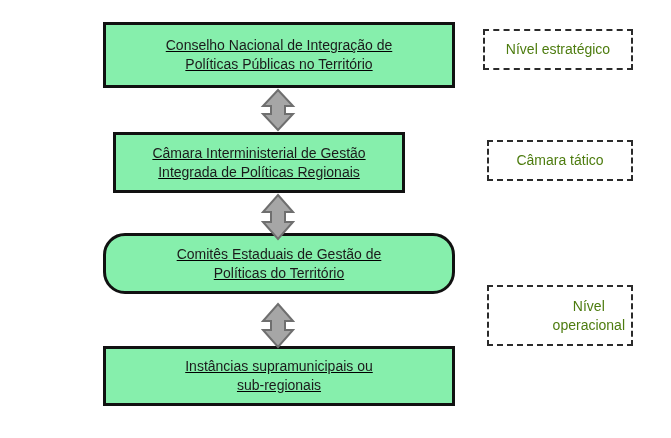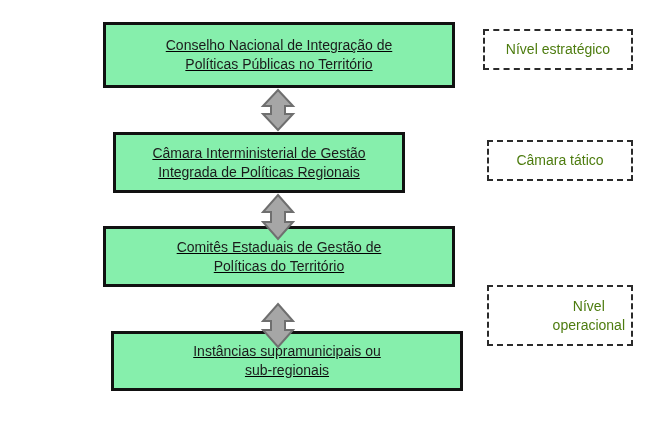--- a/index.html
+++ b/index.html
@@ -34,22 +34,22 @@
     font-size: 14px;
     line-height: 19px;
     color: #1b1b1b;
     white-space: pre-line;
     letter-spacing: 0px;
     padding: 0 8px;
   }
 
   #node-0 { left: 103px; top: 22px;  width: 352px; height: 66px; }
   #node-1 { left: 103px; top: 132px; width: 292px; height: 61px; margin-left: 10px; }
-  #node-2 { left: 103px; top: 226px; width: 352px; height: 61px; }
-  #node-3 { left: 103px; top: 331px; width: 352px; height: 60px; margin-left: 8px; }
+  #node-2 { left: 103px; top: 233px; width: 352px; height: 61px; border-radius: 22px; }
+  #node-3 { left: 103px; top: 346px; width: 352px; height: 60px; }
 
   
   .level-tag {
     position: absolute;
     box-sizing: border-box;
     background: #ffffff;
     border: 2px dashed #2b2b2b;
     display: flex;
     align-items: center;
     justify-content: center;

